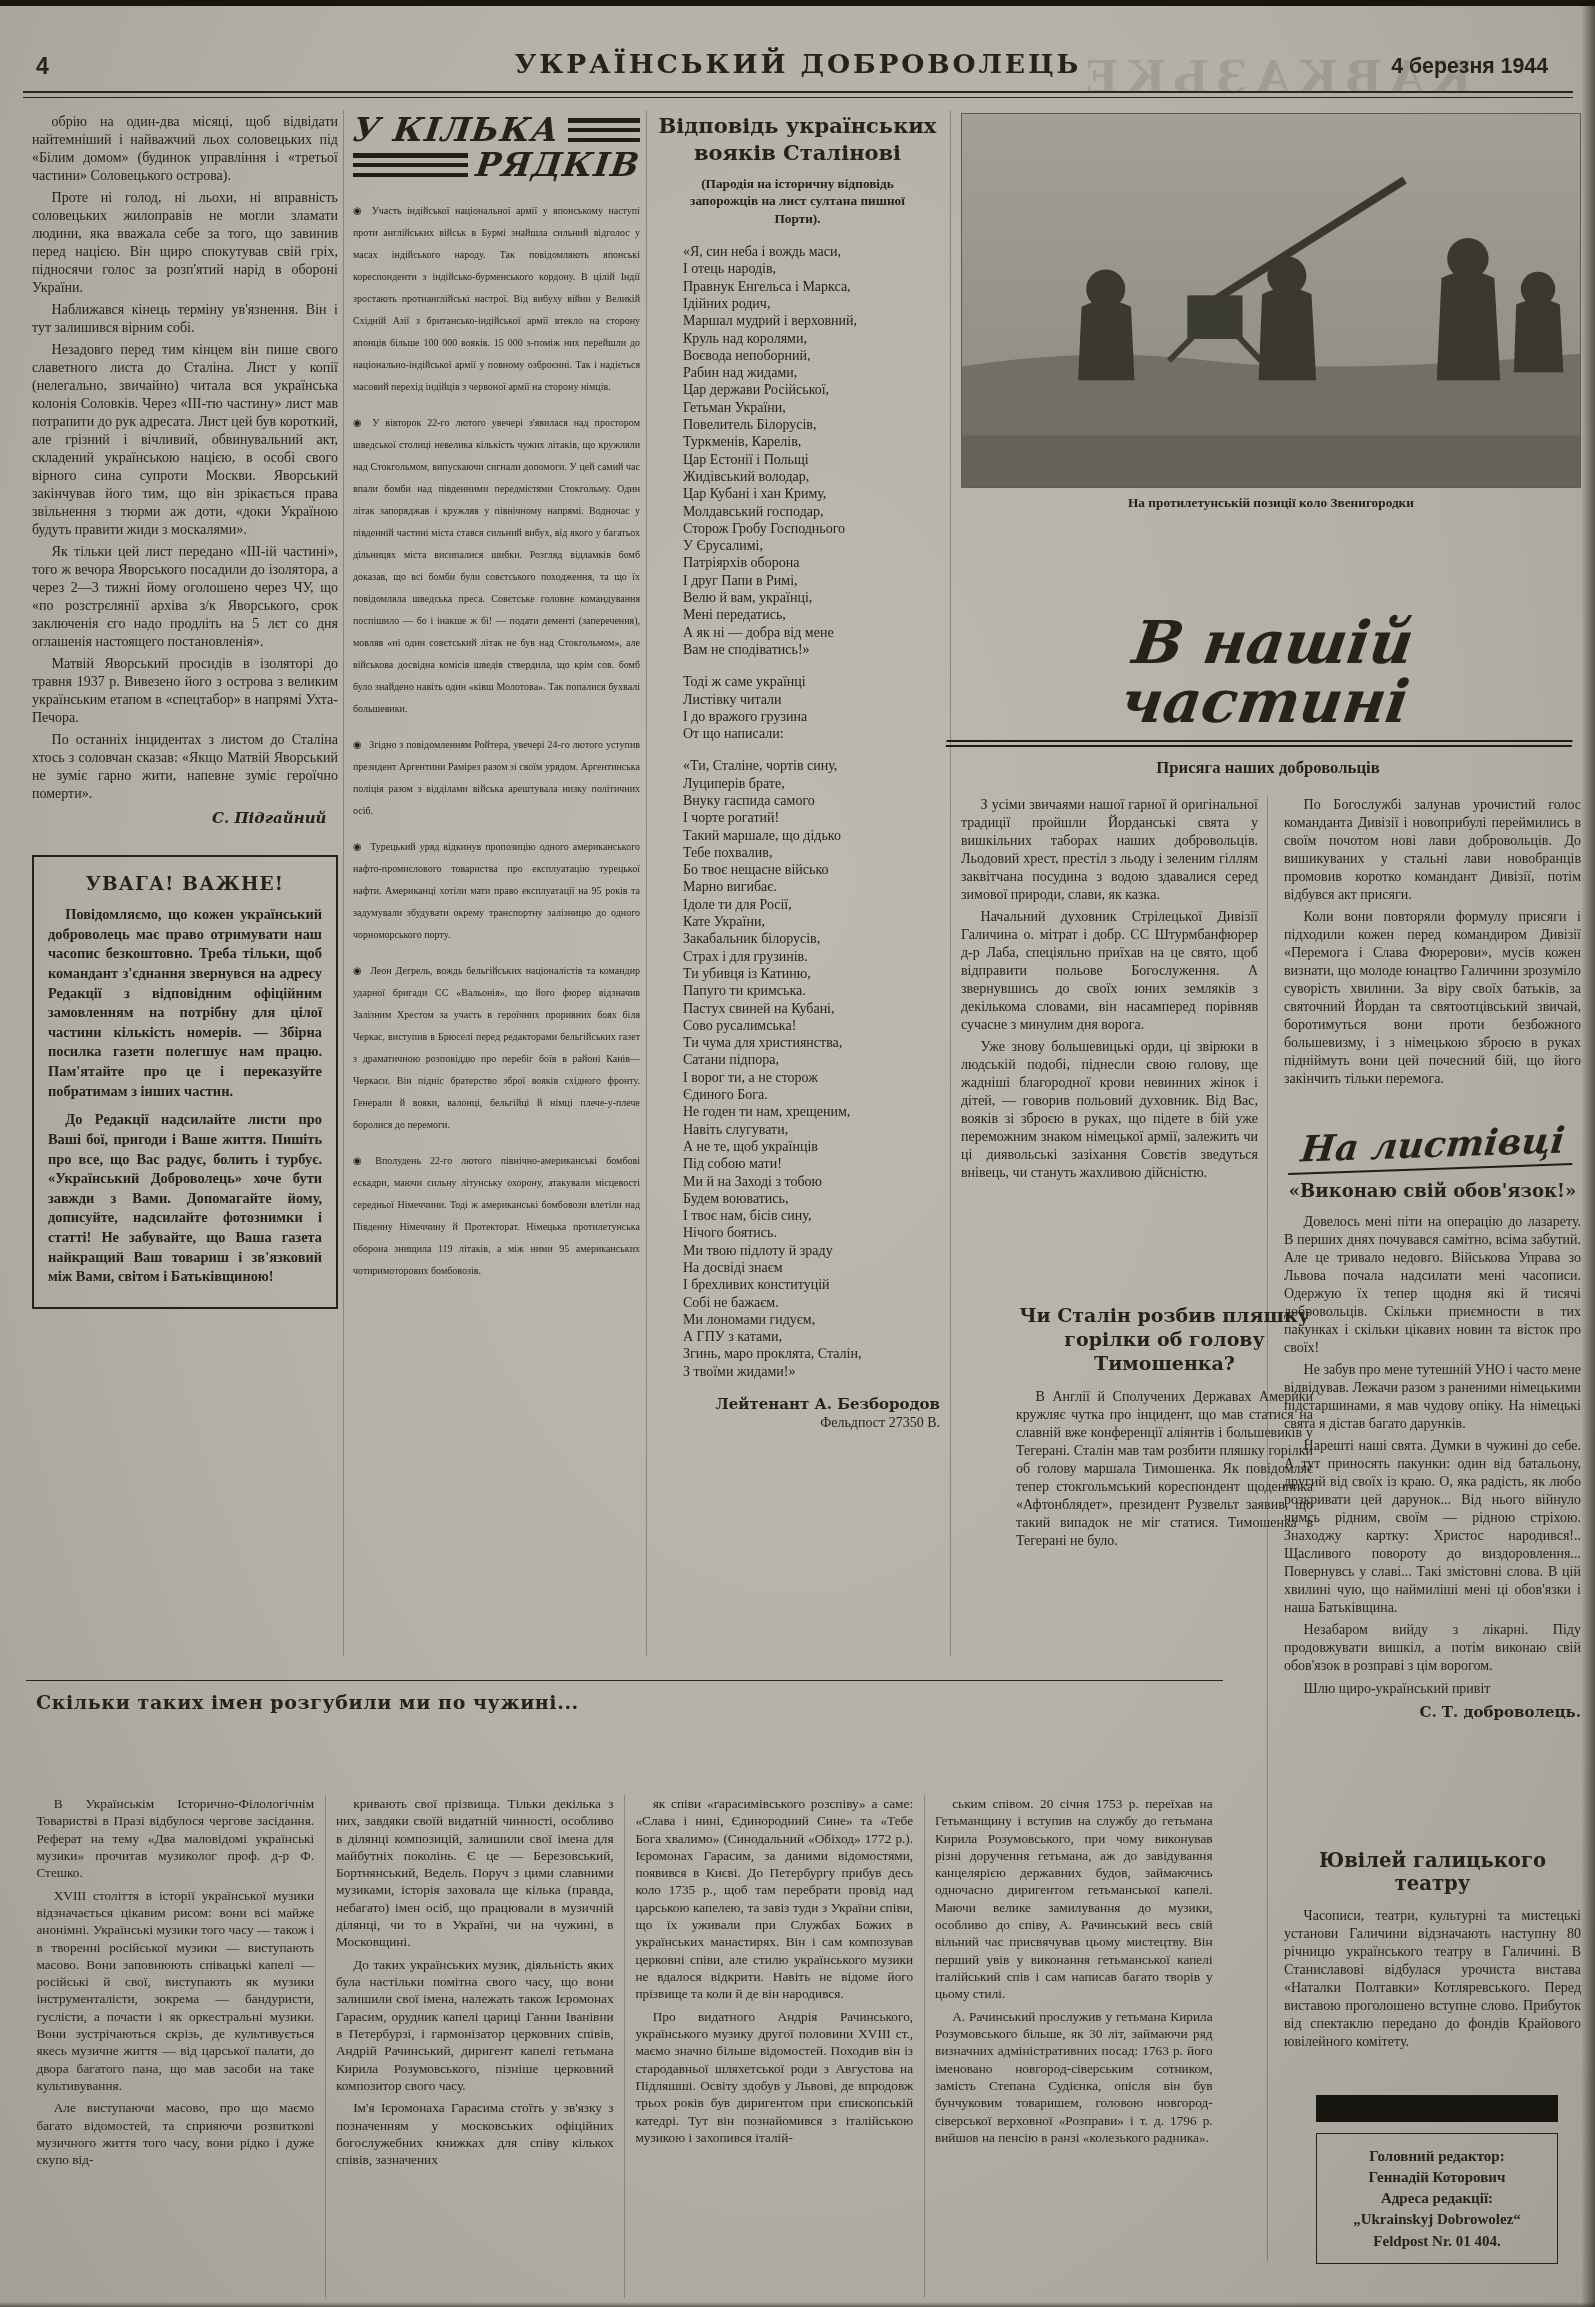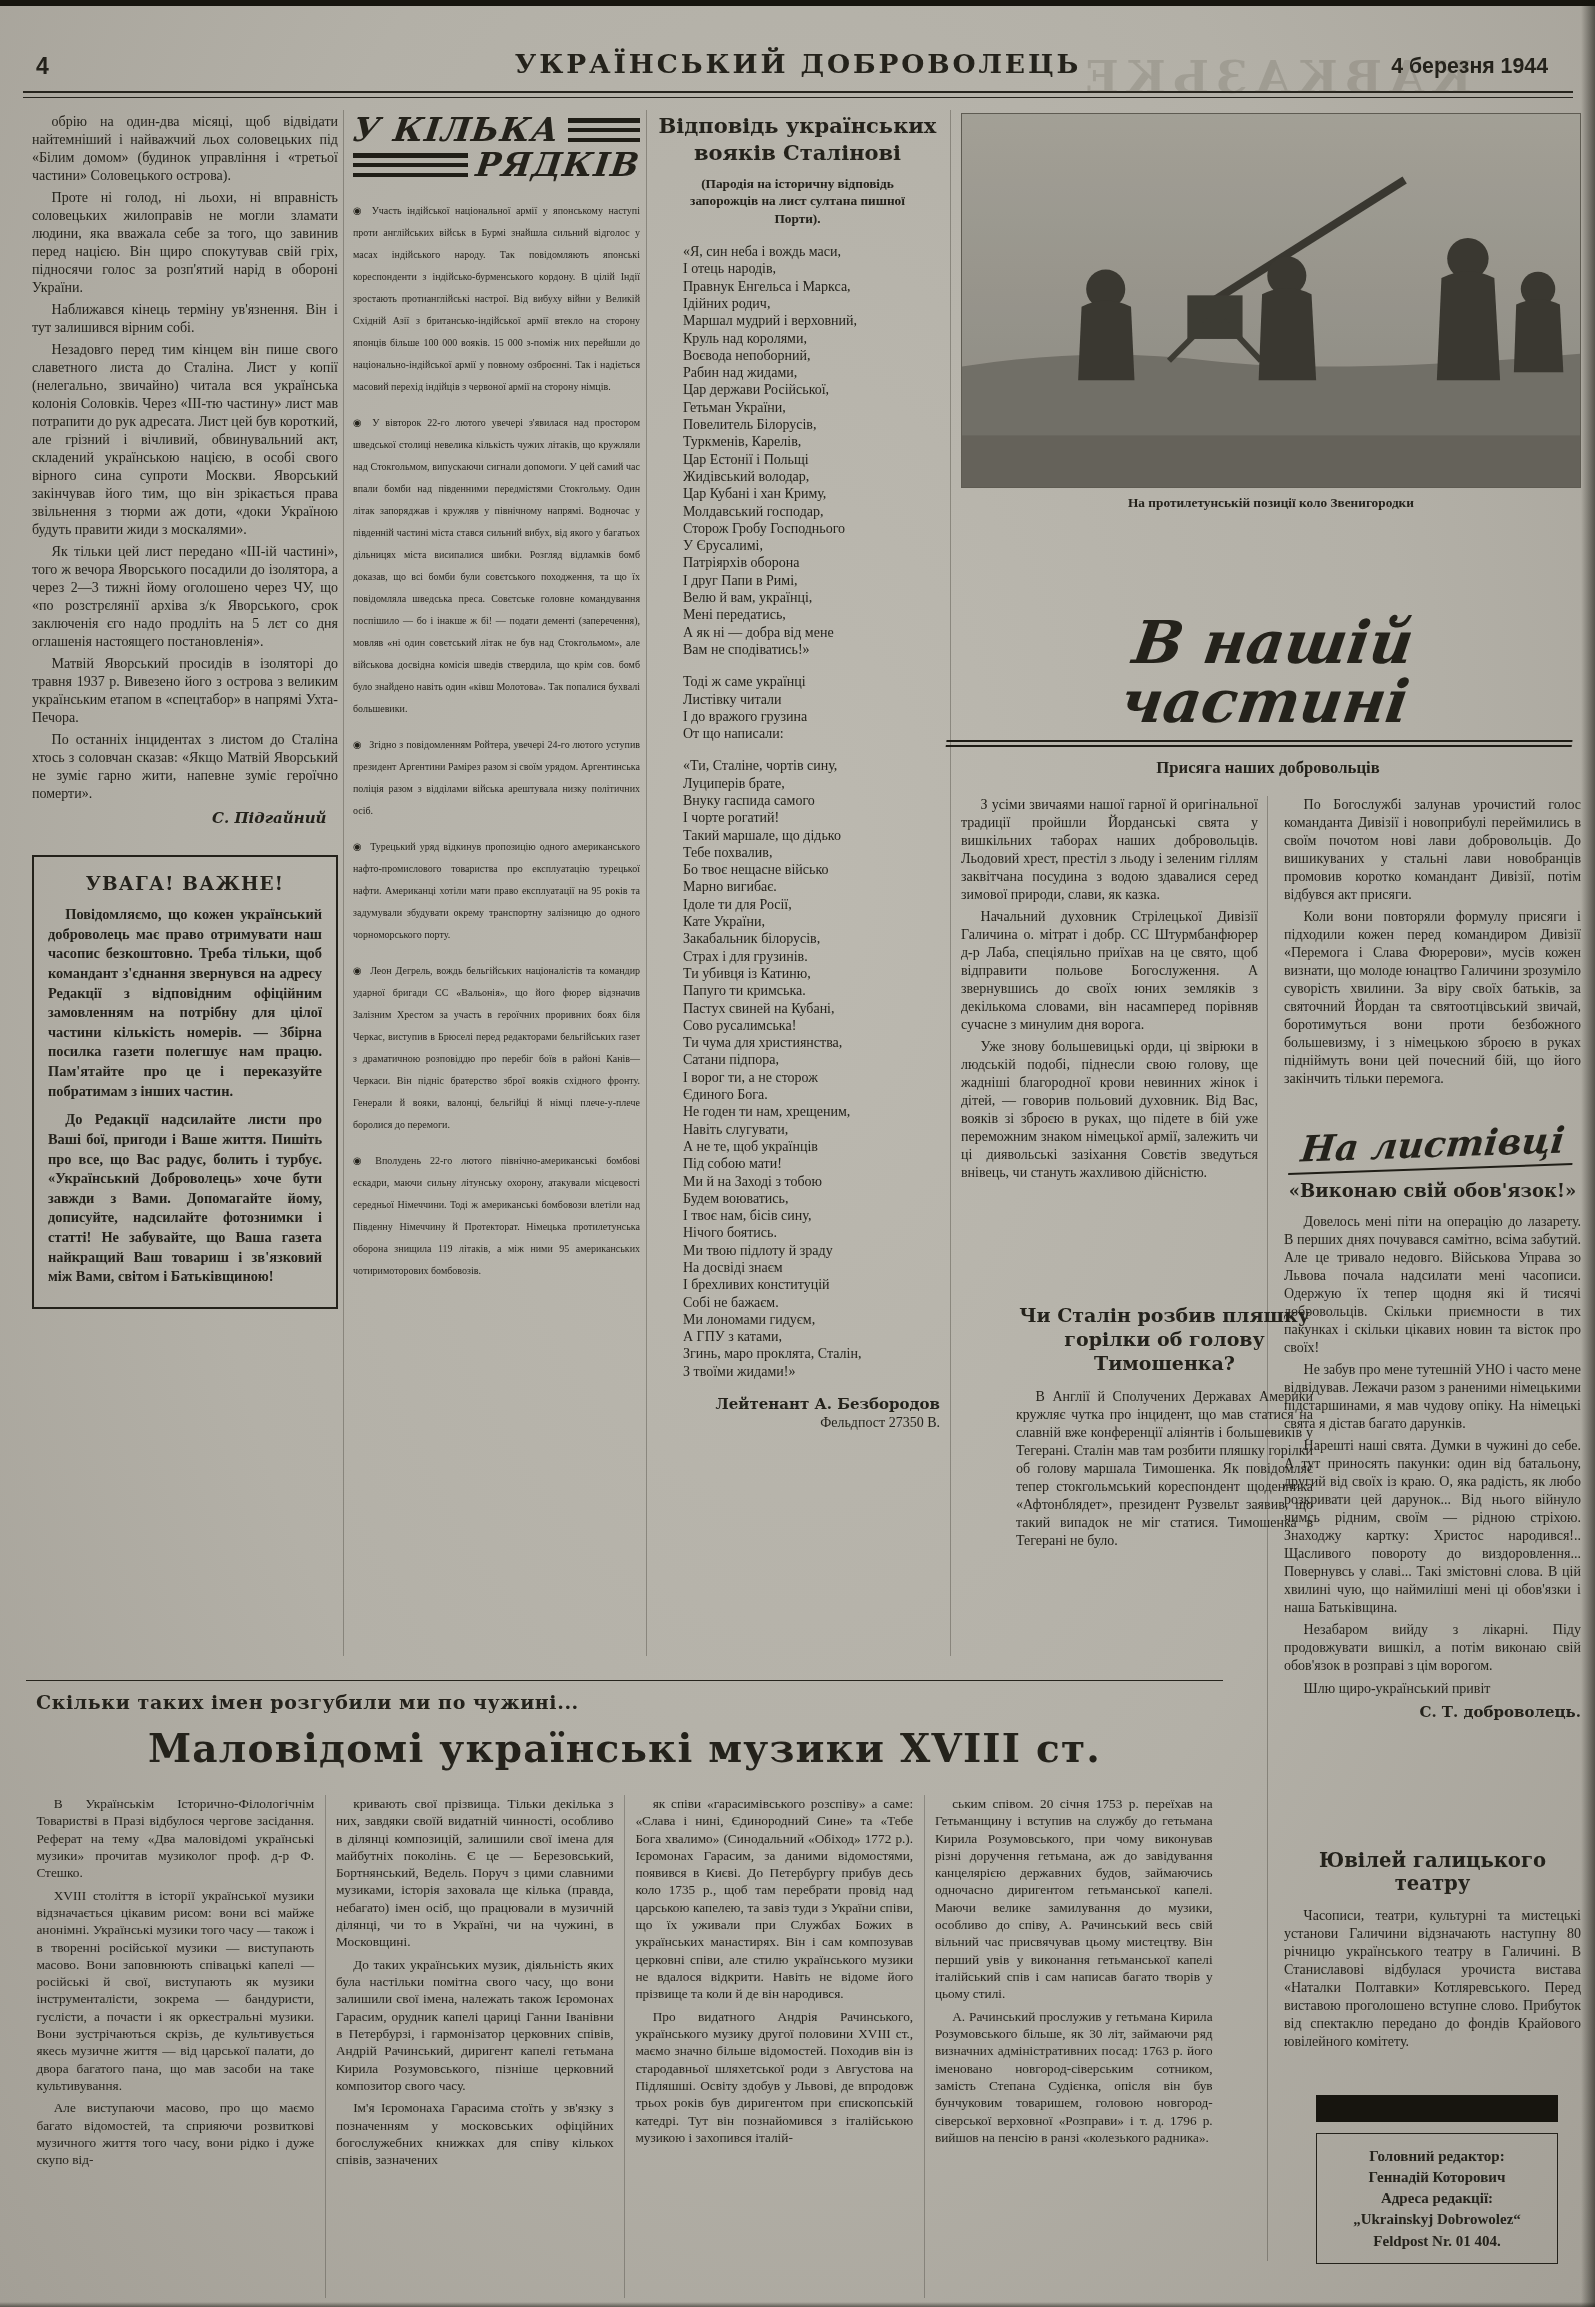--- a/index.html
+++ b/index.html
@@ -285,21 +285,20 @@
     <p class="bp">Довелось мені піти на операцію до лазарету. В перших днях почувався самітно, всіма забутий. Але це тривало недовго. Військова Управа зо Львова почала надсилати мені часописи. Одержую їх тепер щодня які й тисячі добровольців. Скільки приємности в тих пакунках і скільки цікавих новин та вісток про своїх!</p>
     <p class="bp">Не забув про мене тутешній УНО і часто мене відвідував. Лежачи разом з раненими німецькими підстаршинами, я мав чудову опіку. На німецькі свята я дістав багато дарунків.</p>
     <p class="bp">Нарешті наші свята. Думки в чужині до себе. А тут приносять пакунки: один від батальону, другий від своїх із краю. О, яка радість, як любо розкривати цей дарунок... Від нього війнуло чимсь рідним, своїм — рідною стріхою. Знаходжу картку: Христос народився!.. Щасливого повороту до виздоровлення... Повернувсь у славі... Такі змістовні слова. В цій хвилині чую, що наймиліші мені ці обов'язки і наша Батьківщина.</p>
     <p class="bp">Незабаром вийду з лікарні. Піду продовжувати вишкіл, а потім виконаю свій обов'язок в розправі з цім ворогом.</p>
     <p class="pc-closing">Шлю щиро-український привіт</p>
     <p class="pc-sig">С. Т. доброволець.</p>
   </div>
 
   <div class="m-rule"></div>
   <div class="m-kicker">Скільки таких імен розгубили ми по чужині...</div>
-  <div class="m-head">Маловідомі українські музики XVIII ст.</div>
   <div id="music-cols">
     <div class="mcol">
       <p>В Українськім Історично-Філологічнім Товаристві в Празі відбулося чергове засідання. Реферат на тему «Два маловідомі українські музики» прочитав музиколог проф. д-р Ф. Стешко.</p>
       <p>XVIII століття в історії української музики відзначається цікавим рисом: вони всі майже анонімні. Українські музики того часу — також і в творенні російської музики — виступають масово. Вони заповнюють співацькі капелі — російські й свої, виступають як музики інструменталісти, зокрема — бандуристи, гуслісти, а почасти і як оркестральні музики. Вони зустрічаються скрізь, де культивується якесь музичне життя — від царської палати, до двора багатого пана, що мав засоби на таке культивування.</p>
       <p>Але виступаючи масово, про що маємо багато відомостей, та сприяючи розвиткові музичного життя того часу, вони рідко і дуже скупо від-</p>
     </div>
     <div class="mcol">
       <p>кривають свої прізвища. Тільки декілька з них, завдяки своїй видатній чинності, особливо в ділянці композицій, залишили свої імена для майбутніх поколінь. Є це — Березовський, Бортнянський, Ведель. Поруч з цими славними музиками, історія заховала ще кілька (правда, небагато) імен осіб, що працювали в музичній ділянці, чи то в Україні, чи на чужині, в Московщині.</p>
       <p>До таких українських музик, діяльність яких була настільки помітна свого часу, що вони залишили свої імена, належать також Ієромонах Гарасим, орудник капелі цариці Ганни Іванівни в Петербурзі, і гармонізатор церковних співів, Андрій Рачинський, диригент капелі гетьмана Кирила Розумовського, пізніше церковний композитор свого часу.</p>
       <p>Ім'я Ієромонаха Гарасима стоїть у зв'язку з позначенням у московських офіційних богослужебних книжках для співу кількох співів, зазначених</p>

